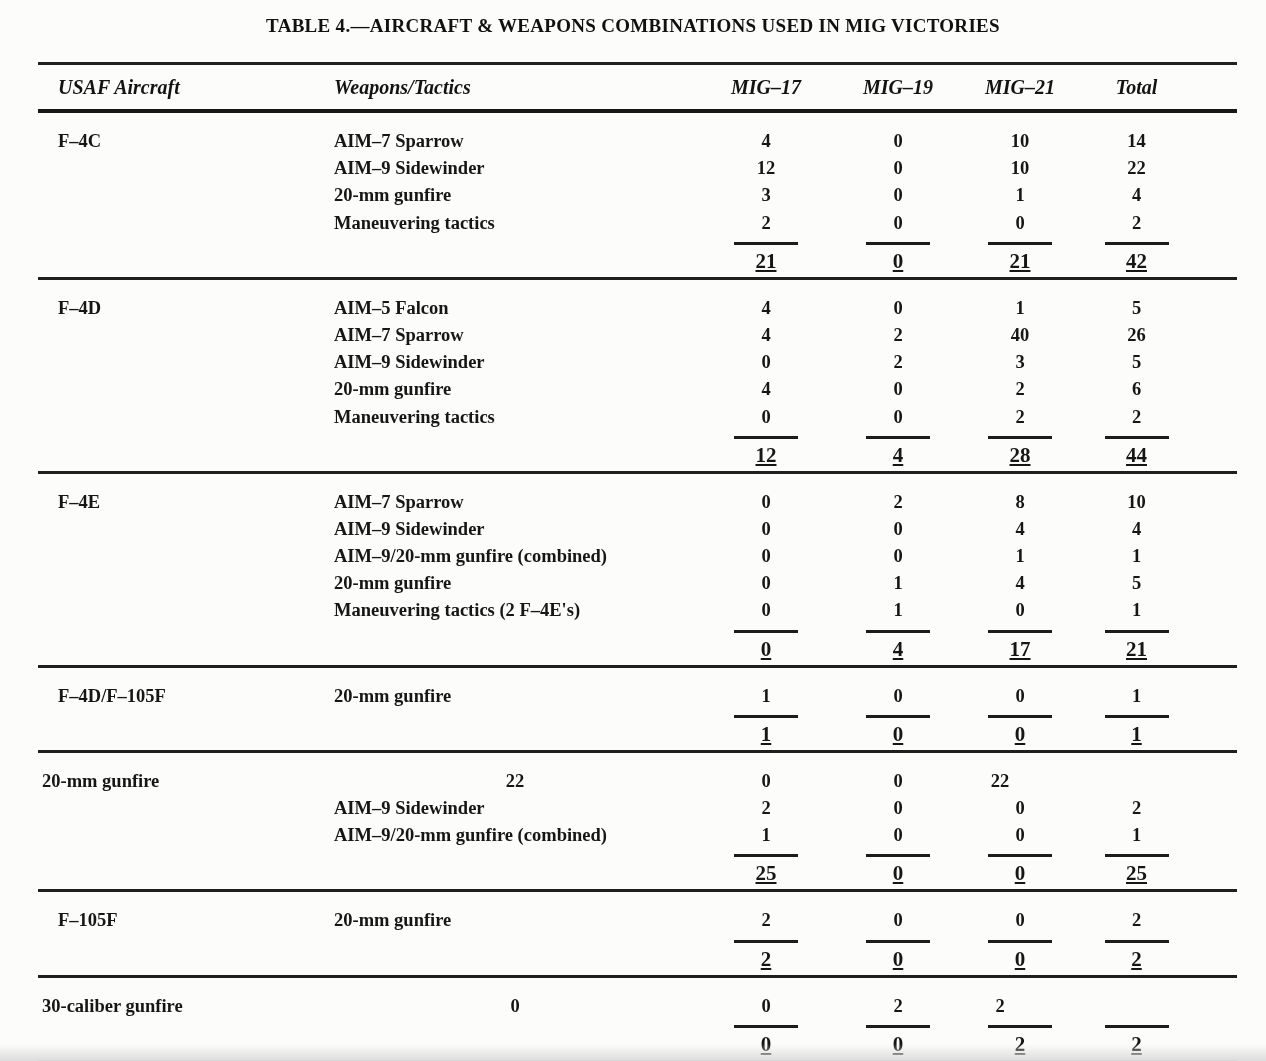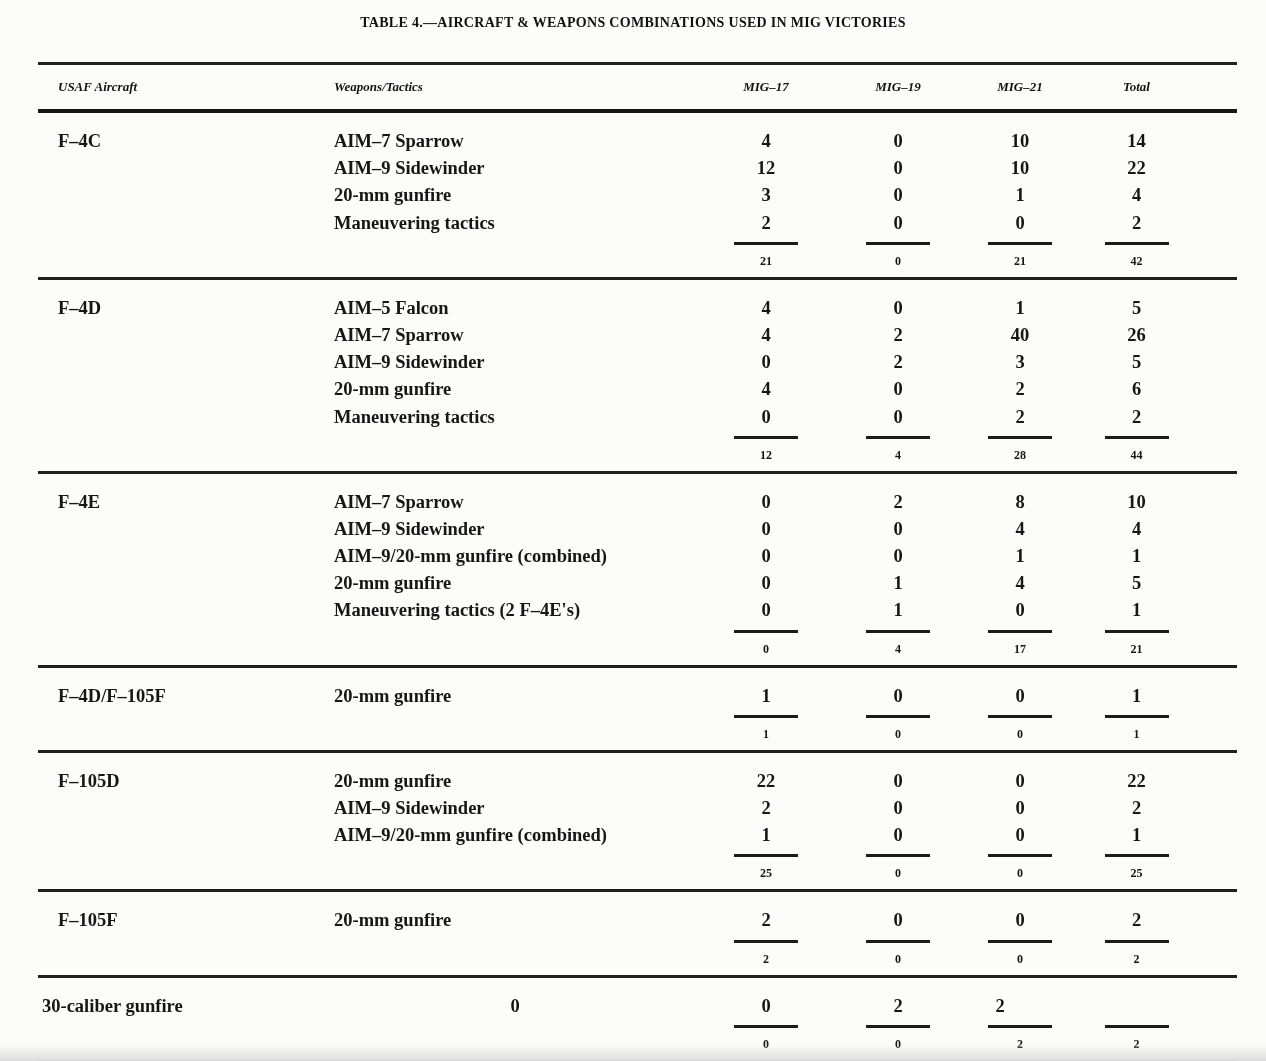--- a/index.html
+++ b/index.html
@@ -5,42 +5,42 @@
   html,body{margin:0;padding:0;}
   body{
     width:1266px;height:1061px;overflow:hidden;
     background:#fcfcfb;
     font-family:"Liberation Serif","DejaVu Serif",serif;
     color:#161616;
   }
   .page{position:relative;width:1266px;height:1061px;}
   .title{
     padding-top:15px;height:47px;box-sizing:border-box;
-    text-align:center;font-weight:bold;font-size:14px;letter-spacing:0.3px;
+    text-align:center;font-weight:bold;font-size:19px;letter-spacing:0.3px;
     color:#111;
   }
   .table{position:absolute;left:38px;top:62px;width:1199px;}
   .row{
     display:grid;
     grid-template-columns:292px 370px 132px 132px 112px 161px;
     align-items:center;
   }
   .c1{padding-left:20px;}
   .c2{padding-left:4px;}
   .c3,.c4,.c5,.c6{text-align:center;}
   .c6{padding-right:40px;}
   .rule-top{height:3px;background:#222;}
   .header-row{height:44px;}
-  .hcell{font-style:italic;font-weight:bold;font-size:13px;color:#131313;}
+  .hcell{font-style:italic;font-weight:bold;font-size:20px;color:#131313;}
   .rule-under-header{height:4px;background:#181818;}
   .group{padding-top:15px;}
   .data-row{height:27.2px;line-height:27.2px;font-weight:bold;font-size:18.5px;}
   .sum-row{height:10px;}
   .bar{width:64px;height:3px;background:#1c1c1c;margin:3px auto 0;}
-  .subtotal-row{height:26px;line-height:28px;font-weight:bold;font-size:12px;}
+  .subtotal-row{height:26px;line-height:28px;font-weight:bold;font-size:21px;text-decoration:underline;}
   .group-sep{height:3px;background:#1f1f1f;margin-top:4px;}
   .grand-row{padding-top:6px;height:32px;font-weight:bold;}
   .grand-label{grid-column:1/3;padding-left:20px;font-size:20px;letter-spacing:0.4px;}
   .grand-val{font-size:23px;text-decoration:underline;}
   .rule-bottom-double{
     margin-top:6px;height:4px;
     border-top:3px solid #1a1a1a;border-bottom:2px solid #1a1a1a;
   }
   .bottom-strip{
     position:absolute;left:0;bottom:0;width:1266px;height:17px;
@@ -287,21 +287,20 @@
             <div class="c2"></div>
             <div class="c3">1</div>
             <div class="c4">0</div>
             <div class="c5">0</div>
             <div class="c6">1</div>
           </div>
         </div>
         <div class="group-sep"></div>
         <div class="group">
           <div class="row data-row">
-            <div class="c1">F–105D</div>
             <div class="c2">20-mm gunfire</div>
             <div class="c3">22</div>
             <div class="c4">0</div>
             <div class="c5">0</div>
             <div class="c6">22</div>
           </div>
           <div class="row data-row">
             <div class="c1"></div>
             <div class="c2">AIM–9 Sidewinder</div>
             <div class="c3">2</div>

